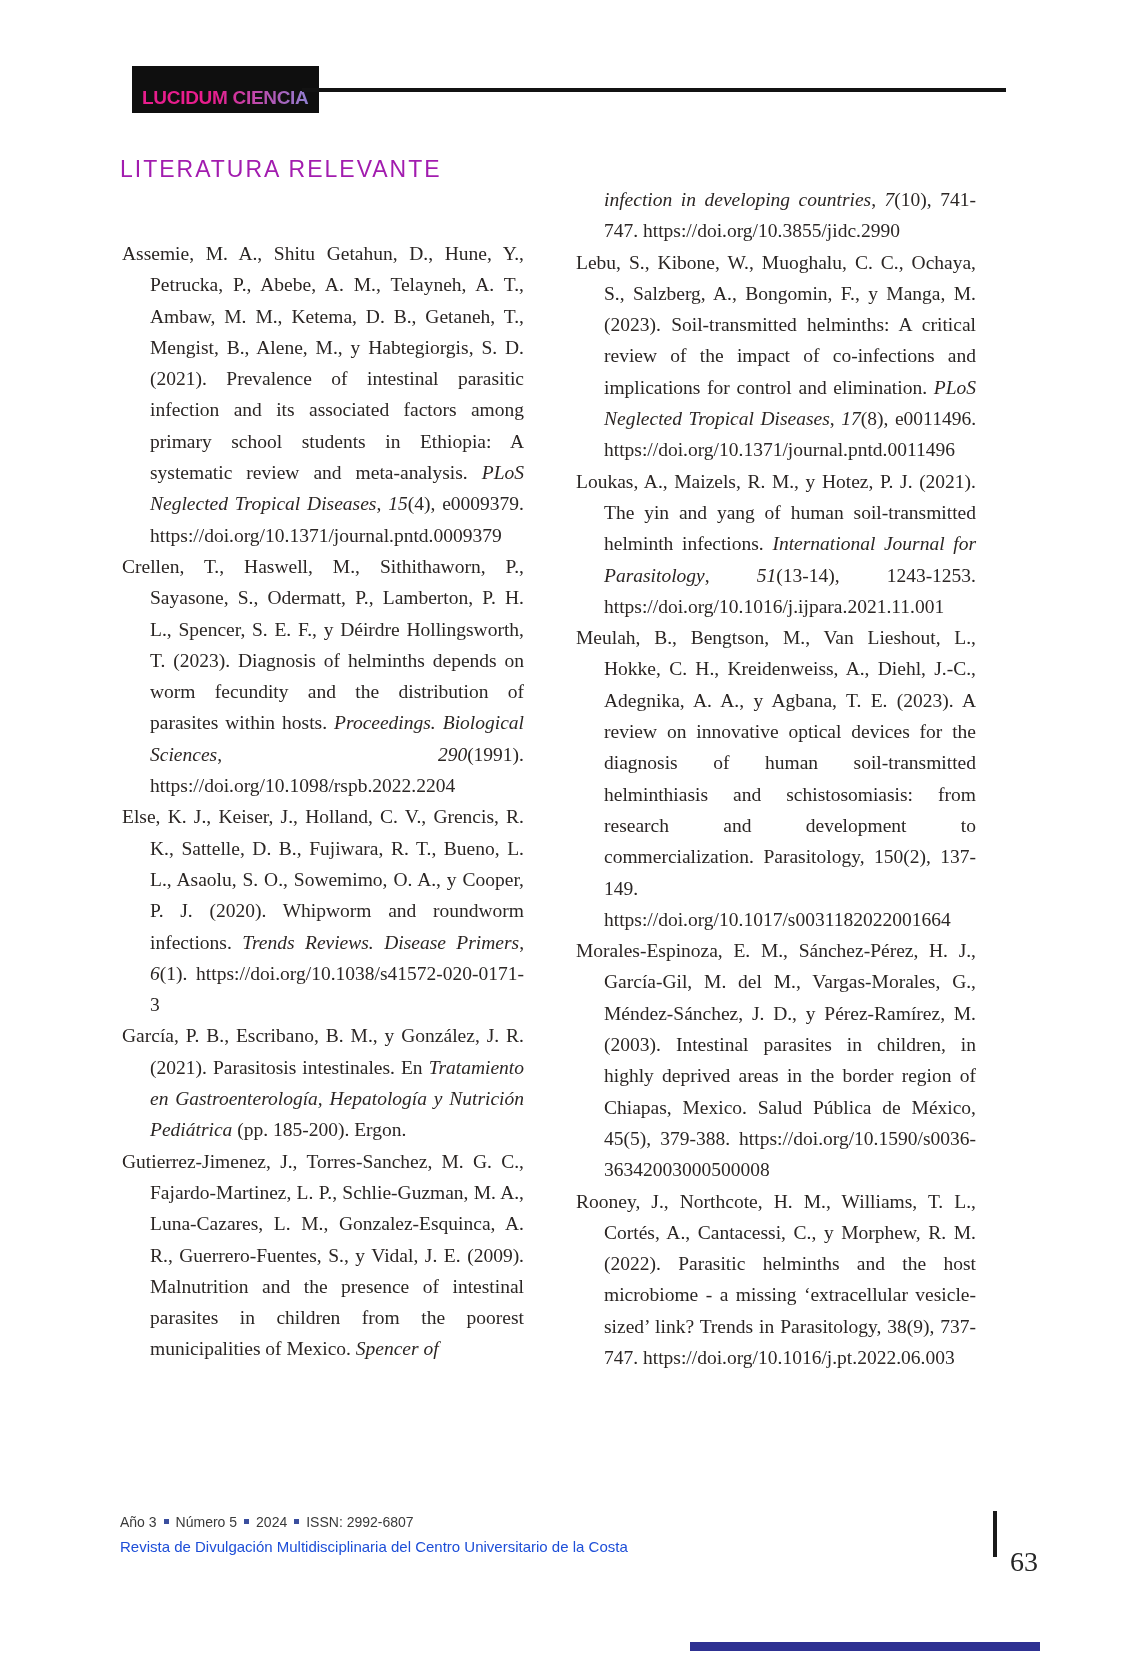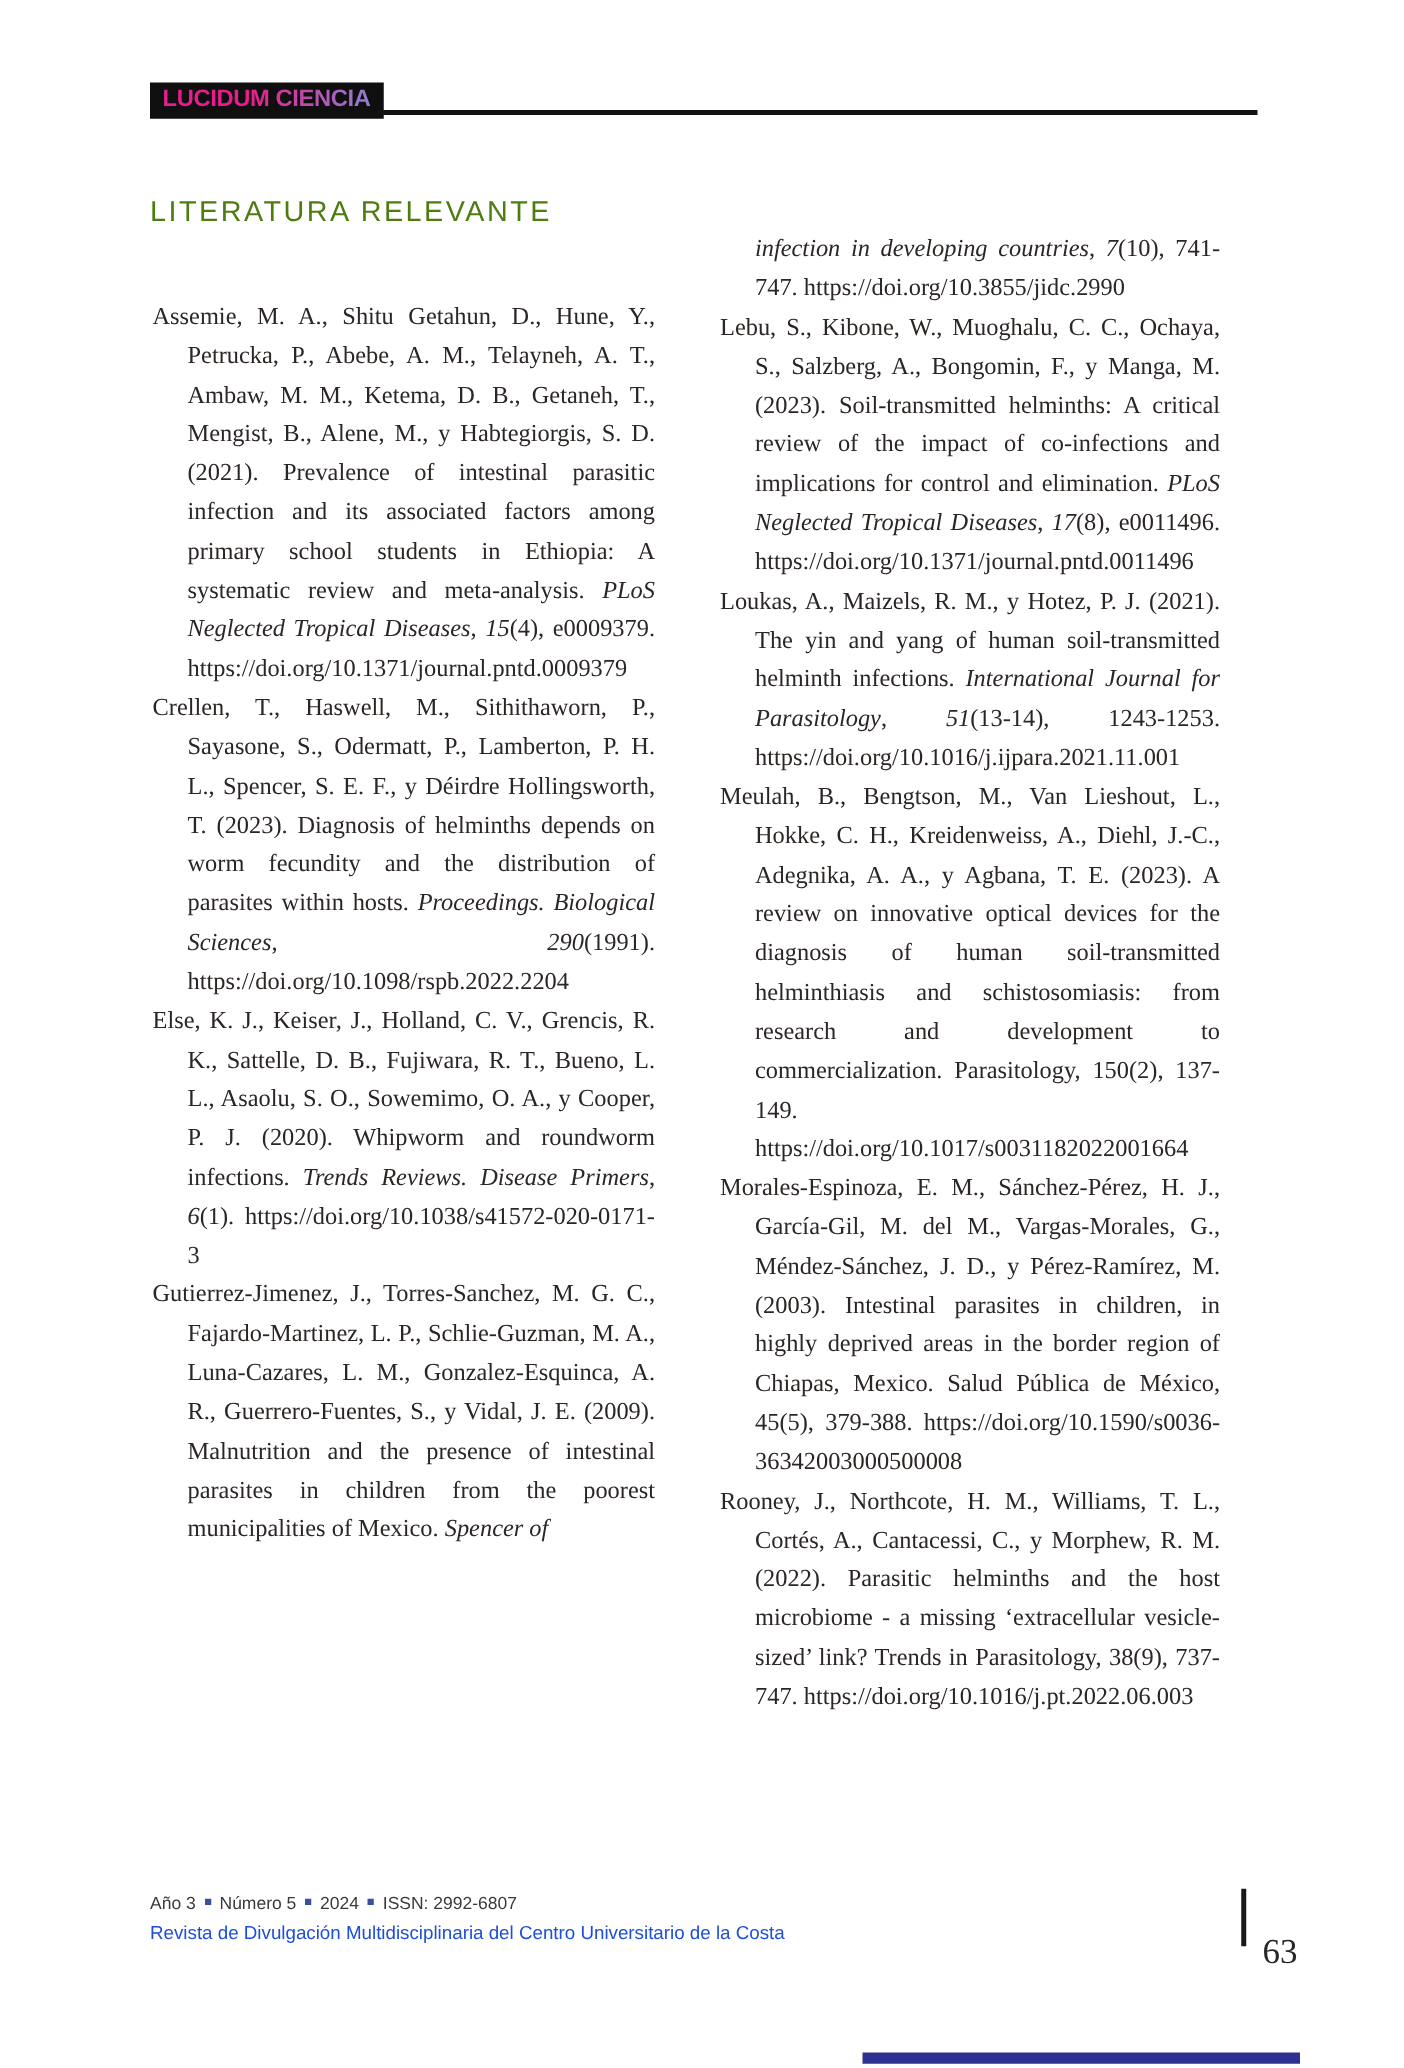--- a/index.html
+++ b/index.html
@@ -1,33 +1,33 @@
 <!DOCTYPE html>
 <html><head>
 <meta charset="utf-8">
 <style>
   html,body{margin:0;padding:0;background:#ffffff;}
   body{position:relative;width:1123px;height:1654px;overflow:hidden;
        font-family:"Liberation Serif",serif;color:#2b2624;}
 
   
-  .logo{position:absolute;left:120px;top:66px;background:#0f0f0f;
-        padding:3px 10px 4px 10px;}
+  .logo{position:absolute;left:132px;top:66px;background:#0f0f0f;
+        padding:21px 10px 4px 10px;}
   .logo span{font-family:"Liberation Sans",sans-serif;font-weight:bold;
         font-size:19px;letter-spacing:-0.3px;
         background:linear-gradient(90deg,#e81d8d 0%,#e81d8d 42%,#8f7fd0 100%);
         -webkit-background-clip:text;background-clip:text;
         -webkit-text-fill-color:transparent;color:transparent;}
   .header-rule{position:absolute;left:302px;top:88px;width:704px;height:4px;
         background:#131313;}
 
   
   .page-title{position:absolute;left:120px;top:156px;
         font-family:"Liberation Sans",sans-serif;font-size:23px;font-weight:400;
-        letter-spacing:2px;color:#4d7c0f;}
+        letter-spacing:2px;color:#a21caf;}
 
   
   .col{position:absolute;font-size:19.5px;line-height:31.3px;
         text-align:justify;}
   .col-left{left:122px;top:238px;width:402px;}
   .col-right{left:576px;top:168px;width:400px;}
   p.ref{margin:0;padding-left:28px;text-indent:-28px;overflow-wrap:anywhere;}
   p.ref.cont{text-indent:0;margin-top:16px;}
   p.ref em{font-style:italic;}
 
@@ -55,20 +55,21 @@
   <span>LUCIDUM CIENCIA</span>
 </div>
 <div class="header-rule"></div>
 
 <h1 class="page-title" style="margin:0;font-weight:400;">LITERATURA RELEVANTE</h1>
 
 <div class="col col-left">
     <p class="ref"><span>Assemie, M. A., Shitu Getahun, D., Hune, Y., Petrucka, P., Abebe, A. M., Telayneh, A. T., Ambaw, M. M., Ketema, D. B., Getaneh, T., Mengist, B., Alene, M., y Habtegiorgis, S. D. (2021). Prevalence of intestinal parasitic infection and its associated factors among primary school students in Ethiopia: A systematic review and meta-analysis. </span><em>PLoS Neglected Tropical Diseases</em><span>, </span><em>15</em><span>(4), e0009379. https://doi.org/10.1371/journal.pntd.0009379</span></p>
     <p class="ref"><span>Crellen, T., Haswell, M., Sithithaworn, P., Sayasone, S., Odermatt, P., Lamberton, P. H. L., Spencer, S. E. F., y Déirdre Hollingsworth, T. (2023). Diagnosis of helminths depends on worm fecundity and the distribution of parasites within hosts. </span><em>Proceedings. Biological Sciences</em><span>, </span><em>290</em><span>(1991). https://doi.org/10.1098/rspb.2022.2204</span></p>
     <p class="ref"><span>Else, K. J., Keiser, J., Holland, C. V., Grencis, R. K., Sattelle, D. B., Fujiwara, R. T., Bueno, L. L., Asaolu, S. O., Sowemimo, O. A., y Cooper, P. J. (2020). Whipworm and roundworm infections. </span><em>Trends Reviews. Disease Primers</em><span>, </span><em>6</em><span>(1). https://doi.org/10.1038/s41572-020-0171-3</span></p>
+    <p class="ref"><span>García, P. B., Escribano, B. M., y González, J. R. (2021). Parasitosis intestinales. En </span><em>Tratamiento en Gastroenterología, Hepatología y Nutrición Pediátrica</em><span> (pp. 185-200). Ergon.</span></p>
     <p class="ref"><span>Gutierrez-Jimenez, J., Torres-Sanchez, M. G. C., Fajardo-Martinez, L. P., Schlie-Guzman, M. A., Luna-Cazares, L. M., Gonzalez-Esquinca, A. R., Guerrero-Fuentes, S., y Vidal, J. E. (2009). Malnutrition and the presence of intestinal parasites in children from the poorest municipalities of Mexico. </span><em>Spencer of</em></p>
   </div>
 <div class="col col-right">
     <p class="ref cont"><em>infection in developing countries</em><span>, </span><em>7</em><span>(10), 741-747. https://doi.org/10.3855/jidc.2990</span></p>
     <p class="ref"><span>Lebu, S., Kibone, W., Muoghalu, C. C., Ochaya, S., Salzberg, A., Bongomin, F., y Manga, M. (2023). Soil-transmitted helminths: A critical review of the impact of co-infections and implications for control and elimination. </span><em>PLoS Neglected Tropical Diseases</em><span>, </span><em>17</em><span>(8), e0011496. https://doi.org/10.1371/journal.pntd.0011496</span></p>
     <p class="ref"><span>Loukas, A., Maizels, R. M., y Hotez, P. J. (2021). The yin and yang of human soil-transmitted helminth infections. </span><em>International Journal for Parasitology</em><span>, </span><em>51</em><span>(13-14), 1243-1253. https://doi.org/10.1016/j.ijpara.2021.11.001</span></p>
     <p class="ref"><span>Meulah, B., Bengtson, M., Van Lieshout, L., Hokke, C. H., Kreidenweiss, A., Diehl, J.-C., Adegnika, A. A., y Agbana, T. E. (2023). A review on innovative optical devices for the diagnosis of human soil-transmitted helminthiasis and schistosomiasis: from research and development to commercialization. Parasitology, 150(2), 137-149. https://doi.org/10.1017/s0031182022001664</span></p>
     <p class="ref"><span>Morales-Espinoza, E. M., Sánchez-Pérez, H. J., García-Gil, M. del M., Vargas-Morales, G., Méndez-Sánchez, J. D., y Pérez-Ramírez, M. (2003). Intestinal parasites in children, in highly deprived areas in the border region of Chiapas, Mexico. Salud Pública de México, 45(5), 379-388. https://doi.org/10.1590/s0036-36342003000500008</span></p>
     <p class="ref"><span>Rooney, J., Northcote, H. M., Williams, T. L., Cortés, A., Cantacessi, C., y Morphew, R. M. (2022). Parasitic helminths and the host microbiome - a missing ‘extracellular vesicle-sized’ link? Trends in Parasitology, 38(9), 737-747. https://doi.org/10.1016/j.pt.2022.06.003</span></p>
   </div>

